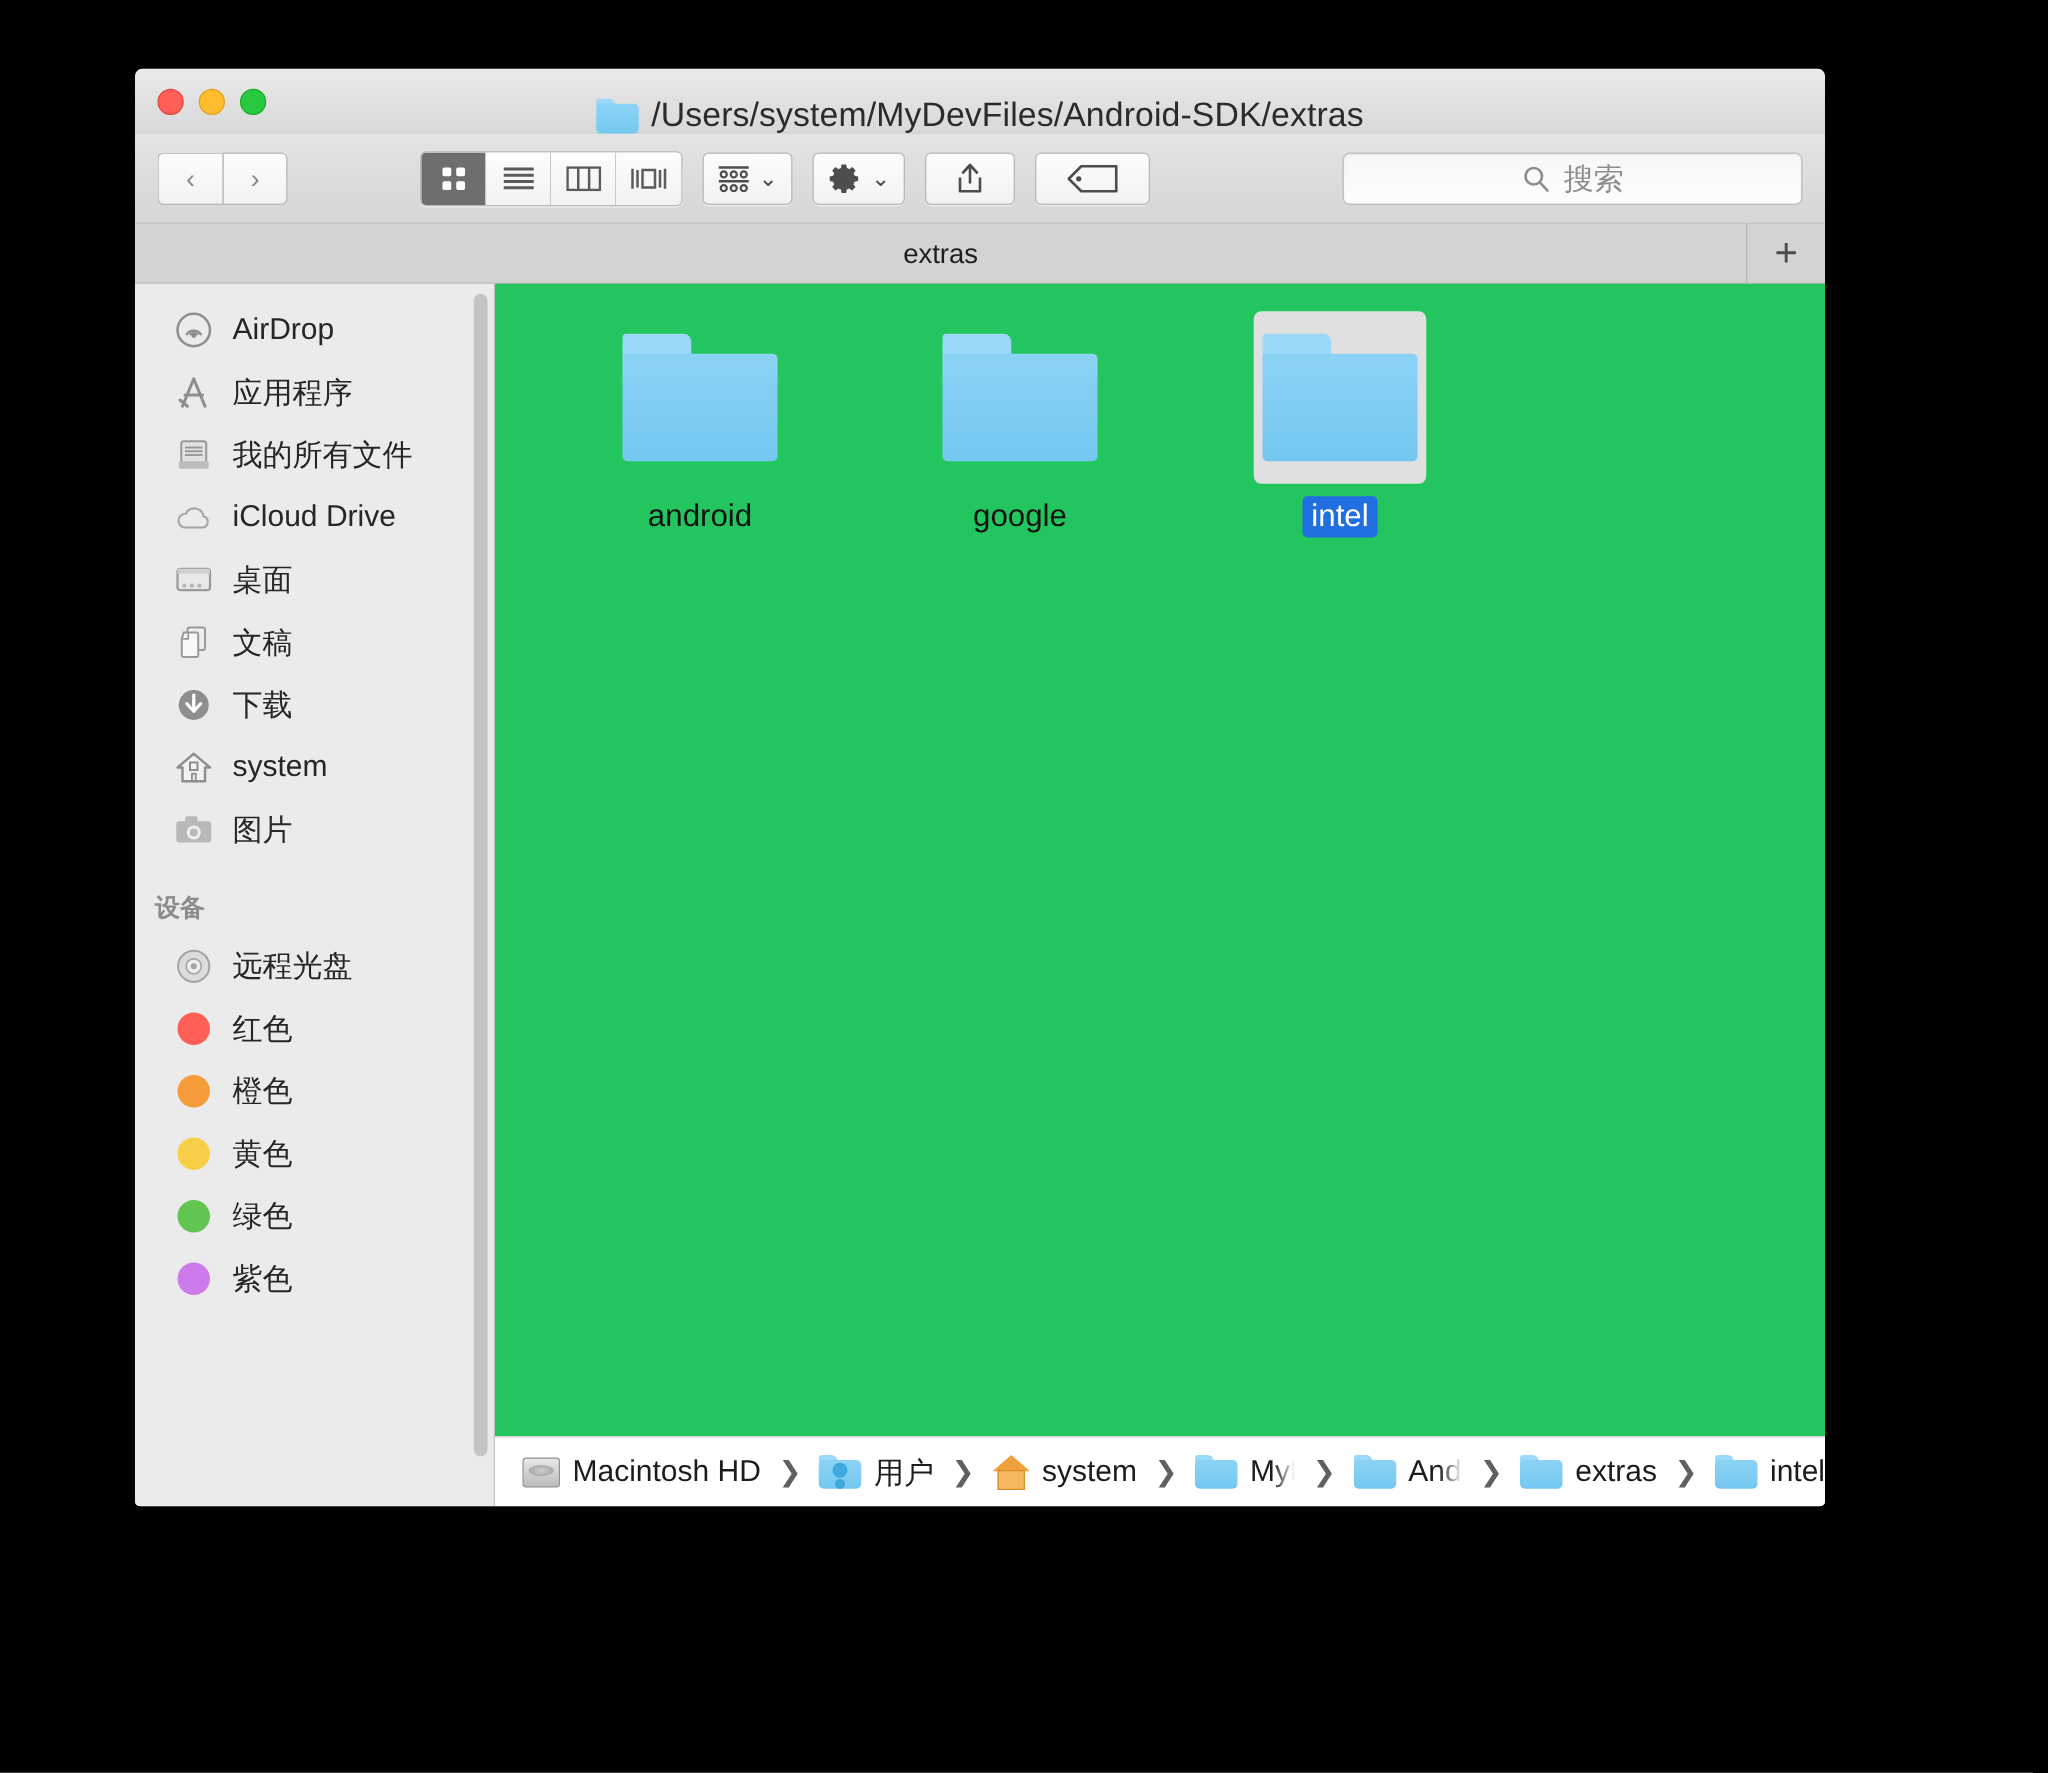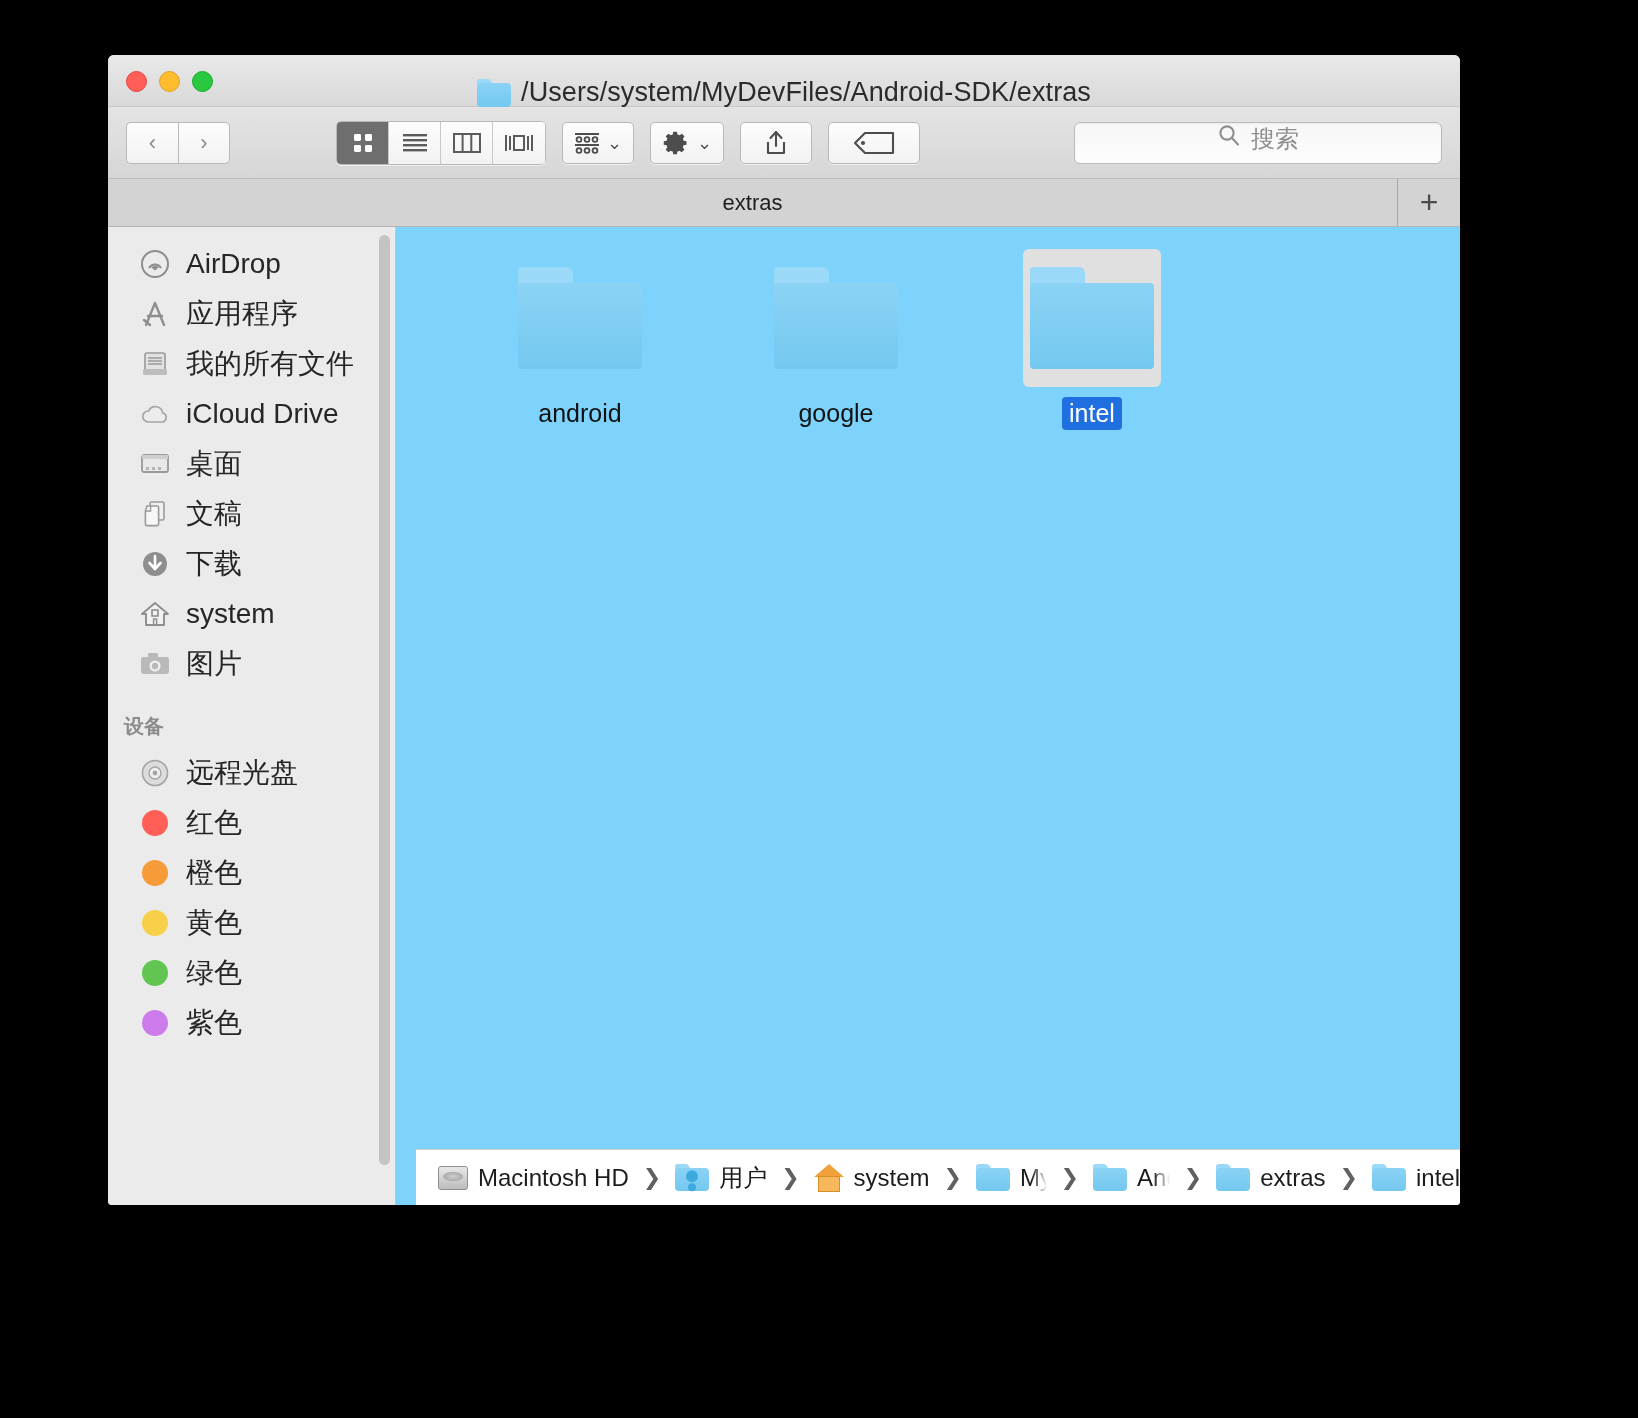--- a/index.html
+++ b/index.html
@@ -124,21 +124,21 @@
   .nav-btn.right { border-radius: 0 5px 5px 0; }
 
   .chev { font-size: 22px; color: #8a8a8a; line-height: 1; }
 
   .searchbox {
     position: absolute; right: 18px;
     width: 368px; height: 42px;
     border: 1px solid #bcbcbc;
     border-radius: 6px;
     background: linear-gradient(#f7f7f7,#fdfdfd);
-    display: flex; align-items: flex-start; justify-content: center;
+    display: flex; align-items: center; justify-content: center;
     gap: 10px;
     color: #8e8e8e;
     font-size: 24px;
     box-shadow: inset 0 1px 2px rgba(0,0,0,.06);
   }
 
   
   .tabbar {
     height: 48px;
     background: #d3d3d3;
@@ -179,21 +179,21 @@
     font-size: 20px;
     color: #8b8b8b;
     padding: 10px 0 8px 16px;
     font-weight: 700;
   }
   .sb-item {
     height: 50px;
     display: flex; align-items: center;
     gap: 14px;
     padding-left: 30px;
-    font-size: 28px;
+    font-size: 24px;
     color: #262626;
     cursor: default;
   }
   .sb-icon {
     width: 34px; height: 34px;
     flex: 0 0 auto;
     display: flex; align-items: center; justify-content: center;
   }
   .dot { width: 26px; height: 26px; border-radius: 50%; display:block; }
 
@@ -201,26 +201,25 @@
     position: absolute;
     right: 5px; top: 8px;
     width: 11px; height: 930px;
     background: #c4c4c4;
     border-radius: 6px;
   }
 
   
   .content {
     flex: 1 1 auto;
-    background: #7dd3fc;
+    background: #22c55e;
     position: relative;
     display: flex;
     flex-direction: column;
     min-width: 0;
-    padding-left: 20px;
   }
   .icon-grid {
     flex: 1 1 auto;
     padding: 14px 0 0 36px;
     display: flex;
     align-items: flex-start;
     gap: 0;
   }
   .file-cell {
     width: 256px;

